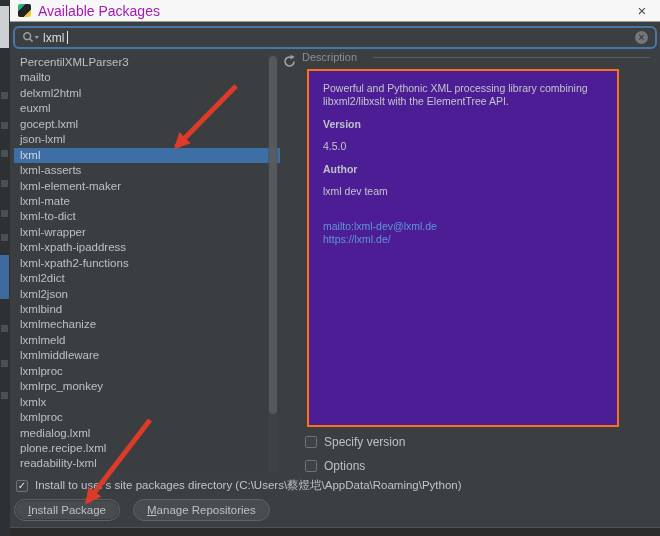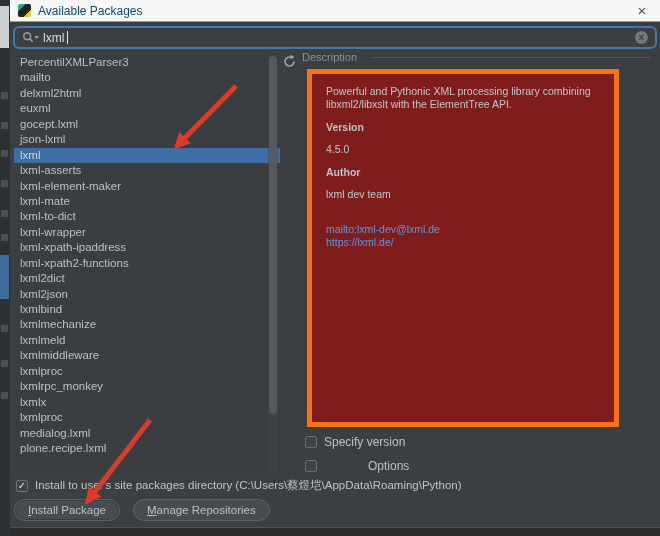--- a/index.html
+++ b/index.html
@@ -14,21 +14,21 @@
 
   
   .dialog{position:absolute;left:10px;top:0;width:650px;height:528px;background:#3c3f41;
           border-bottom:1px solid #515151;box-sizing:border-box;}
 
   .titlebar{position:absolute;left:0;top:0;width:650px;height:22px;background:#f7f7f7;
             display:flex;align-items:center;padding:0 8px;box-sizing:border-box;
             border-bottom:1px solid #9c9c9c;}
   .app-icon{width:13px;height:13px;border-radius:2px;margin-right:7px;flex:0 0 auto;
             background:linear-gradient(135deg,#2bbf71 0%,#1fae8a 28%,#232323 28%,#232323 72%,#d9c62a 72%,#f0dc30 100%);}
-  .win-title{font-size:12px;color:#0c4a6e;}
+  .win-title{font-size:14px;color:#a21caf;}
   .close-btn{margin-left:auto;color:#4a4a4a;font-size:15px;line-height:15px;width:20px;text-align:center;cursor:default;}
 
   
   .searchbar{position:absolute;left:3px;top:26px;width:644px;height:23px;box-sizing:border-box;
              background:#3c3f41;border:2px solid #4677a8;border-radius:6px;
              display:flex;align-items:center;padding:0 7px;gap:3px;}
   .search-text{color:#dcdfe1;font-size:12px;}
   .caret{width:1px;height:13px;background:#e8e8e8;}
   .clear-icon{margin-left:auto;width:13px;height:13px;border-radius:50%;background:#75787a;
               color:#3c3f41;font-size:10px;line-height:13px;text-align:center;font-weight:bold;}
@@ -42,31 +42,31 @@
   .list-thumb{position:absolute;left:1px;top:1px;width:8px;height:358px;background:#595d5f;border-radius:4px;opacity:.85;}
 
   
   .refresh{position:absolute;left:272px;top:54px;width:15px;height:15px;}
 
   
   .desc-header{position:absolute;left:292px;top:51px;width:348px;display:flex;align-items:center;gap:16px;}
   .desc-label{font-size:11px;color:#8c9093;flex:0 0 auto;}
   .desc-line{flex:1;height:1px;background:#5a5a5a;}
   .desc-box{position:absolute;left:297px;top:69px;width:312px;height:358px;box-sizing:border-box;
-            background:#7f1d1d;border:5px solid #f97316;padding:11px 14px;overflow:hidden;}
+            background:#4c1d95;border:2px solid #f97316;padding:11px 14px;overflow:hidden;}
   .desc-box p{margin:0;font-size:10.5px;line-height:13px;color:#c2c6c9;}
   .desc-box p.b{font-weight:bold;color:#bfc3c6;margin-top:10px;}
   .desc-box p.v{margin-top:9px;}
   .desc-links{margin-top:22px;}
   .desc-links a{display:block;font-size:10.5px;line-height:13px;color:#5f96d8;text-decoration:none;}
 
   
   .opt-row{position:absolute;left:295px;height:18px;display:flex;align-items:center;}
   .opt-row.r1{top:433px;}
-  .opt-row.r2{top:457px;gap:44px;}
+  .opt-row.r2{top:457px;}
   .cb{width:12px;height:12px;box-sizing:border-box;border:1px solid #6f7375;border-radius:2px;
       background:#3f4345;flex:0 0 auto;font-size:10px;line-height:10px;text-align:center;color:#e3e6e8;}
   .opt-label{font-size:12px;color:#bdc1c4;margin-left:7px;}
 
   
   .footer-cb{position:absolute;left:6px;top:478px;display:flex;align-items:center;}
   .footer-cb .lbl{font-size:11.5px;color:#c0c4c7;margin-left:7px;}
   .buttons{position:absolute;left:4px;top:499px;display:flex;gap:13px;}
   .btn{height:22px;box-sizing:border-box;background:#484c4e;border:1px solid #5e6264;border-radius:11px;
        color:#bdc1c4;font-size:11.5px;font-family:"Liberation Sans",sans-serif;padding:0 13px;}
@@ -133,20 +133,21 @@
         <div class="pkg-row">lxmlbind</div>
         <div class="pkg-row">lxmlmechanize</div>
         <div class="pkg-row">lxmlmeld</div>
         <div class="pkg-row">lxmlmiddleware</div>
         <div class="pkg-row">lxmlproc</div>
         <div class="pkg-row">lxmlrpc_monkey</div>
         <div class="pkg-row">lxmlx</div>
         <div class="pkg-row">lxmlproc</div>
         <div class="pkg-row">medialog.lxml</div>
         <div class="pkg-row">plone.recipe.lxml</div>
+        <div class="pkg-row">readability-lxml</div>
       </div>
     <div class="list-scrollbar">
       <div class="list-thumb"></div>
     </div>
 
     <div class="refresh">
       <svg width="15" height="15" viewBox="0 0 15 15">
         <path d="M12 7.5 A4.5 4.5 0 1 1 9.3 3.4" fill="none" stroke="#9fa3a5" stroke-width="1.6"></path>
         <path d="M8.6 0.8 L12.6 3.1 L8.6 5.4 Z" fill="#9fa3a5"></path>
       </svg>

